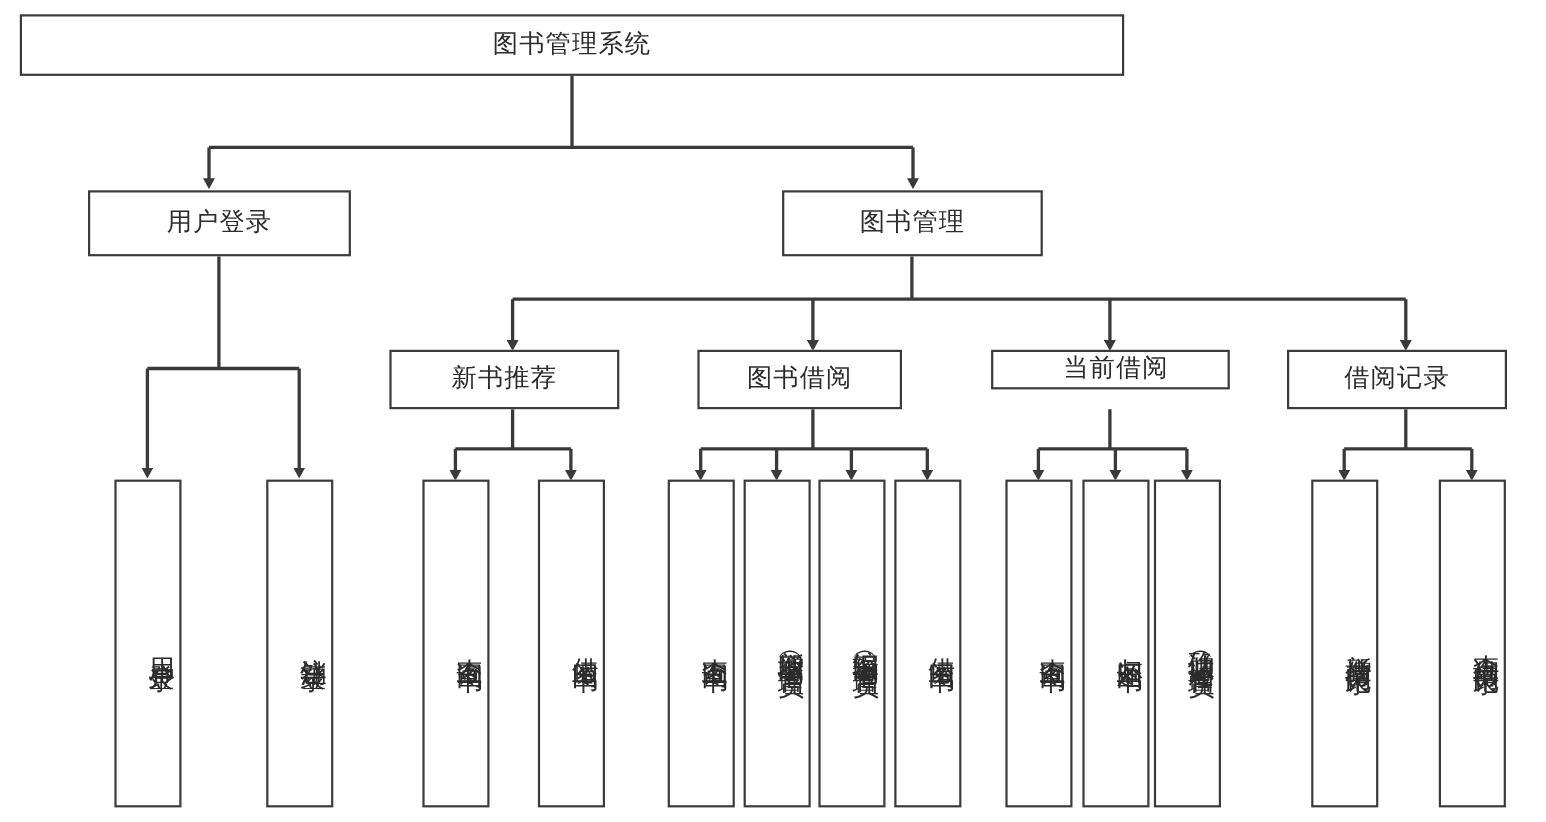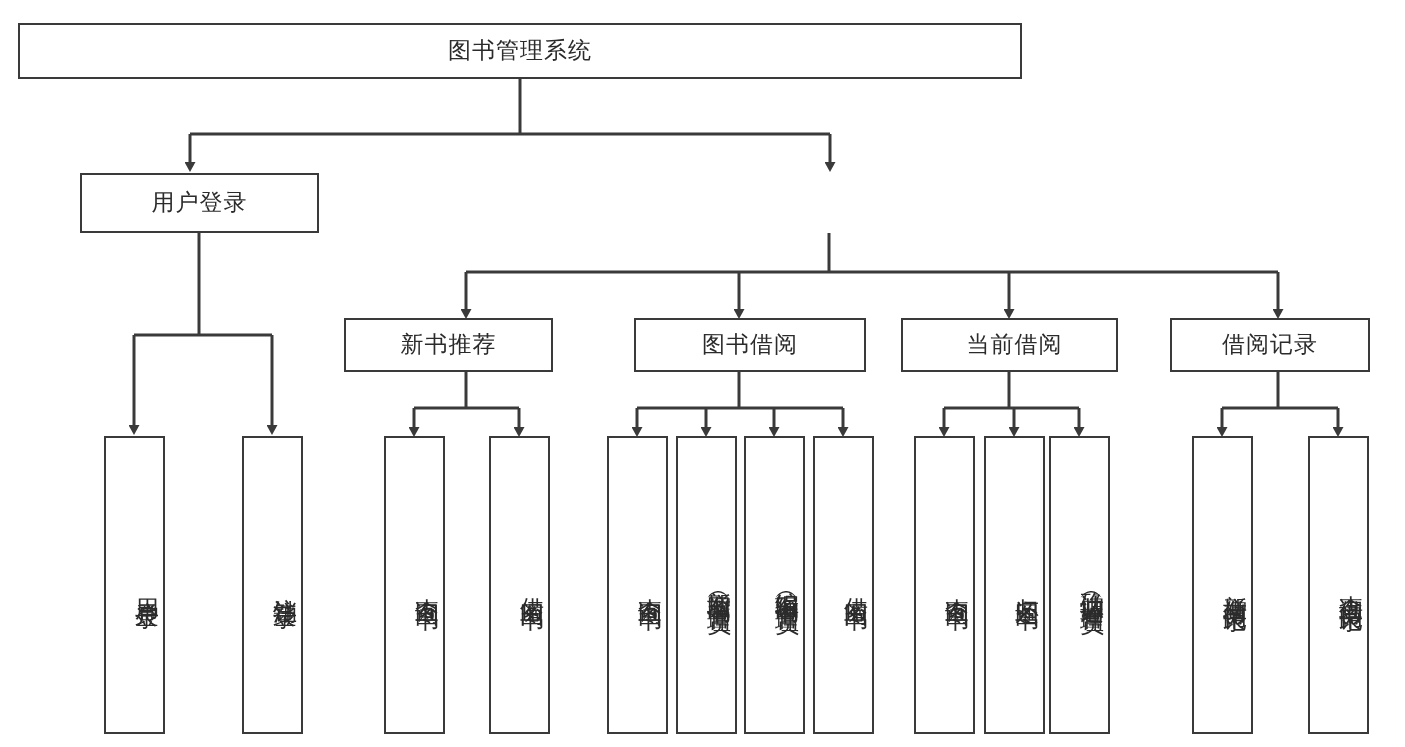--- a/index.html
+++ b/index.html
@@ -112,38 +112,41 @@
       <path d="M1014,408 L1014,428" marker-end="url(#arrow)"></path>
       <path d="M1079,408 L1079,428" marker-end="url(#arrow)"></path>
 
       <path d="M1278,372 L1278,408"></path>
       <path d="M1222,408 L1338,408"></path>
       <path d="M1222,408 L1222,428" marker-end="url(#arrow)"></path>
       <path d="M1338,408 L1338,428" marker-end="url(#arrow)"></path>
     </g>
   </svg>
 
-  <div class="node horiz" style="left:18px; top:13px; width:1004px; height:56px;margin-top:10px;">
+  <div class="node horiz" style="left:18px; top:13px; width:1004px; height:56px;">
     <span>图书管理系统</span>
   </div>
 
   <div class="node horiz" style="left:80px; top:173px; width:239px; height:60px;">
     <span>用户登录</span>
   </div>
 
-
-  <div class="node horiz" style="left:344px; top:318px; width:209px; height:54px;">
+  <div class="node horiz" style="left:711px; top:173px; width:237px; height:60px;">
+    <span>图书管理</span>
+  </div>
+
+  <div class="node horiz" style="left:354px; top:318px; width:209px; height:54px;">
     <span>新书推荐</span>
   </div>
 
-  <div class="node horiz" style="left:634px; top:318px; width:232px; height:54px;">
+  <div class="node horiz" style="left:634px; top:318px; width:186px; height:54px;">
     <span>图书借阅</span>
   </div>
 
-  <div class="node horiz" style="left:901px; top:318px; width:217px; height:54px;padding-left:10px;">
+  <div class="node horiz" style="left:901px; top:318px; width:217px; height:36px;padding-left:10px;">
     <span>当前借阅</span>
   </div>
 
   <div class="node horiz" style="left:1170px; top:318px; width:200px; height:54px;">
     <span>借阅记录</span>
   </div>
 
   <div class="node vert" style="left:104px; top:436px; width:61px; height:298px;">
     <span class="vtext">用户登录</span>
   </div>

